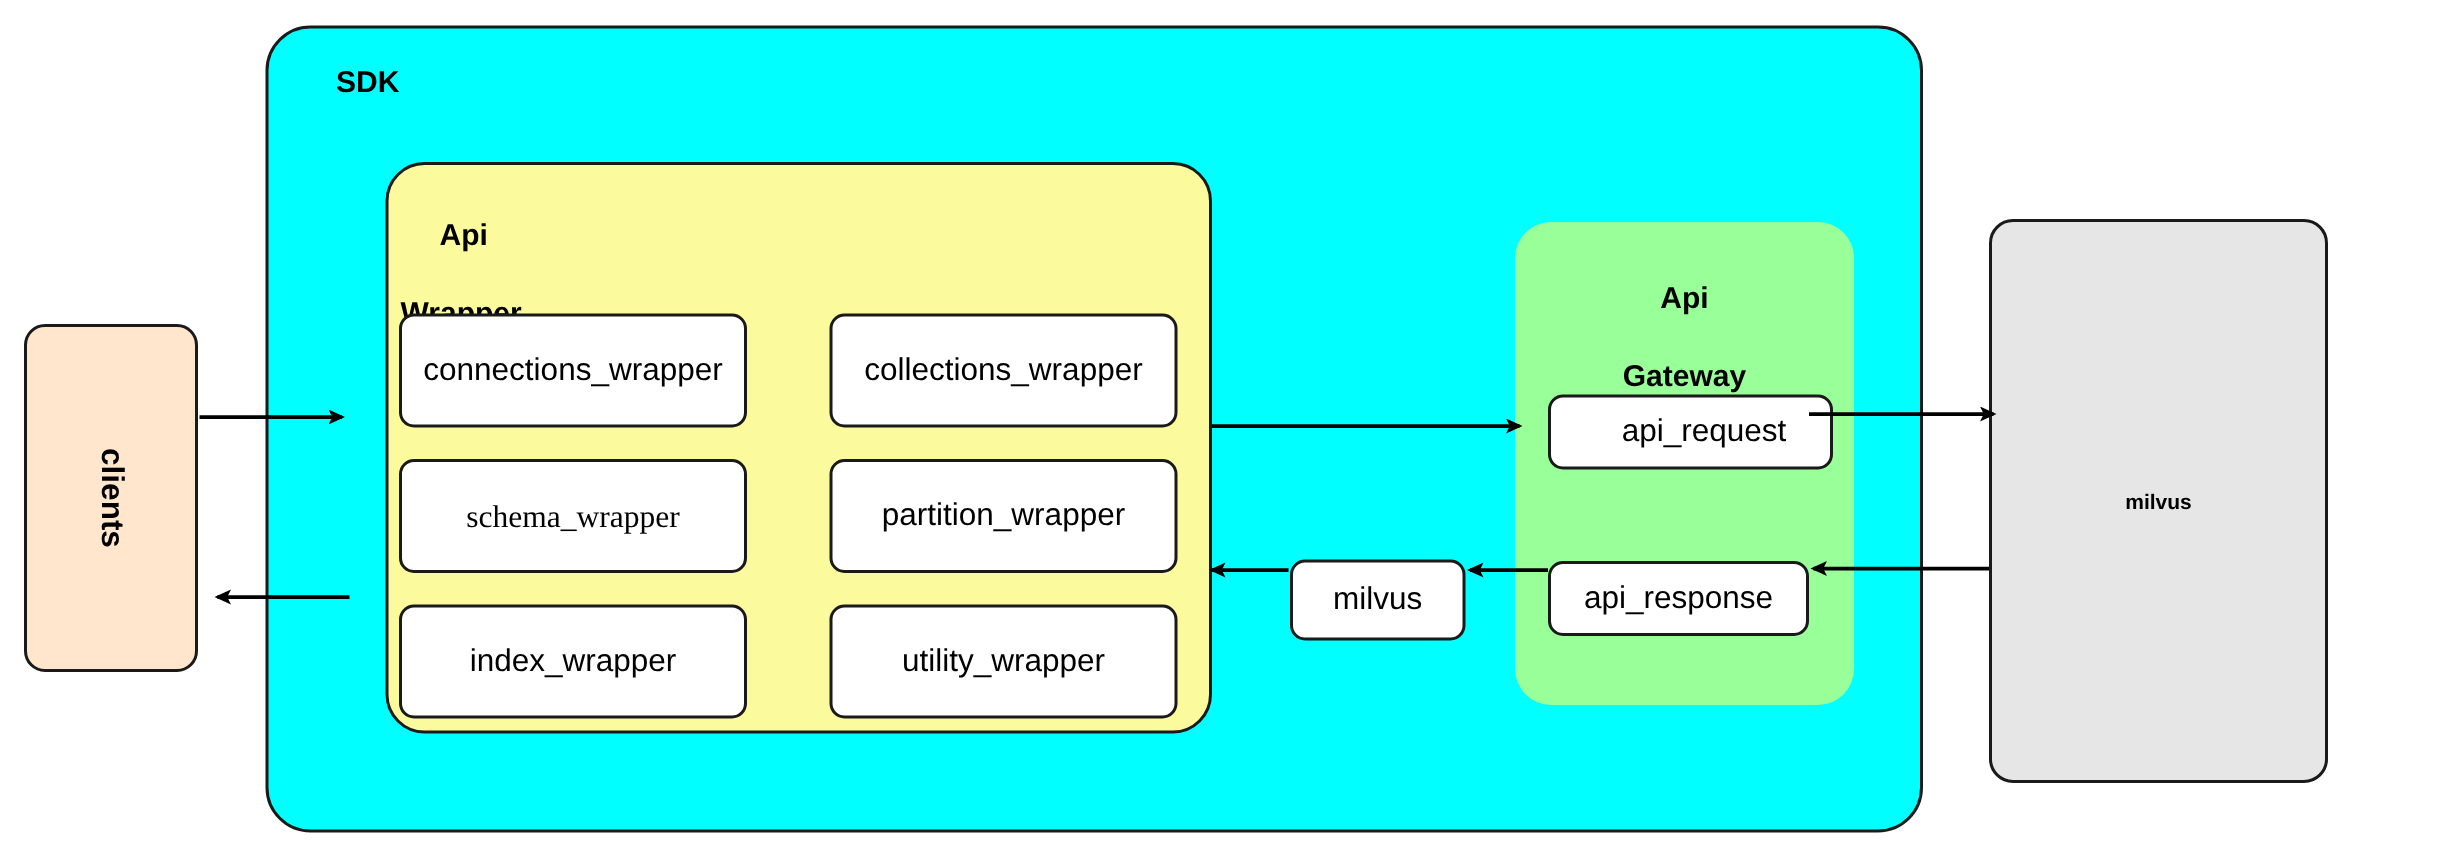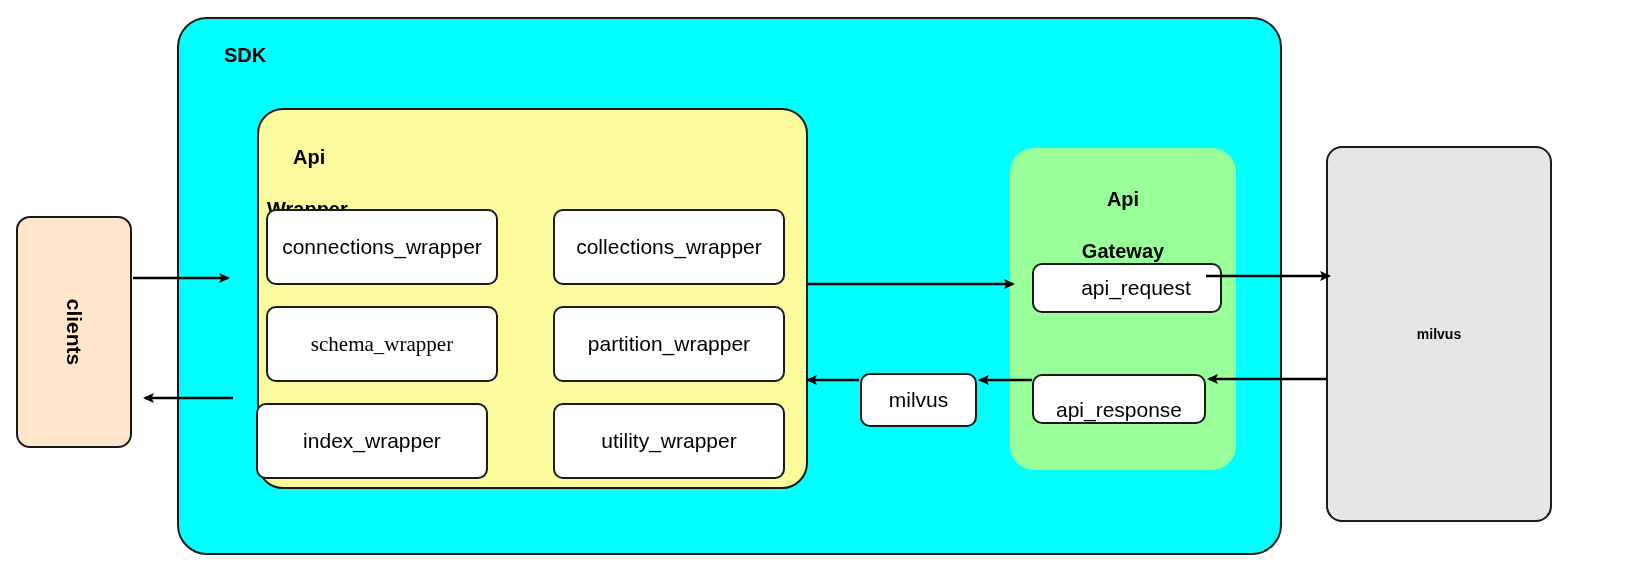--- a/index.html
+++ b/index.html
@@ -148,37 +148,36 @@
 
   
   .wrapper-node {
     width: 232px;
     height: 76px;
   }
   #connections-wrapper { left: 266px; top: 190px; }
   #collections-wrapper { left: 553px; top: 190px; }
   #schema-wrapper     { left: 266px; top: 287px; font-family: Liberation Serif, serif; }
   #partition-wrapper  { left: 553px; top: 287px; align-items: center; }
-  #index-wrapper      { left: 256px; top: 384px; }
+  #index-wrapper      { left: 266px; top: 384px; }
   #utility-wrapper    { left: 553px; top: 384px; }
 
   
   #api-request-box {
     left: 1032px;
     top: 244px;
     width: 190px;
     height: 50px;
     padding-left: 18px;
   }
   #api-response-box {
     left: 1032px;
     top: 355px;
     width: 174px;
     height: 50px;
-    align-items: flex-end;
   }
 
   #checker-box {
     left: 860px;
     top: 354px;
     width: 117px;
     height: 54px;
   }
 
   

